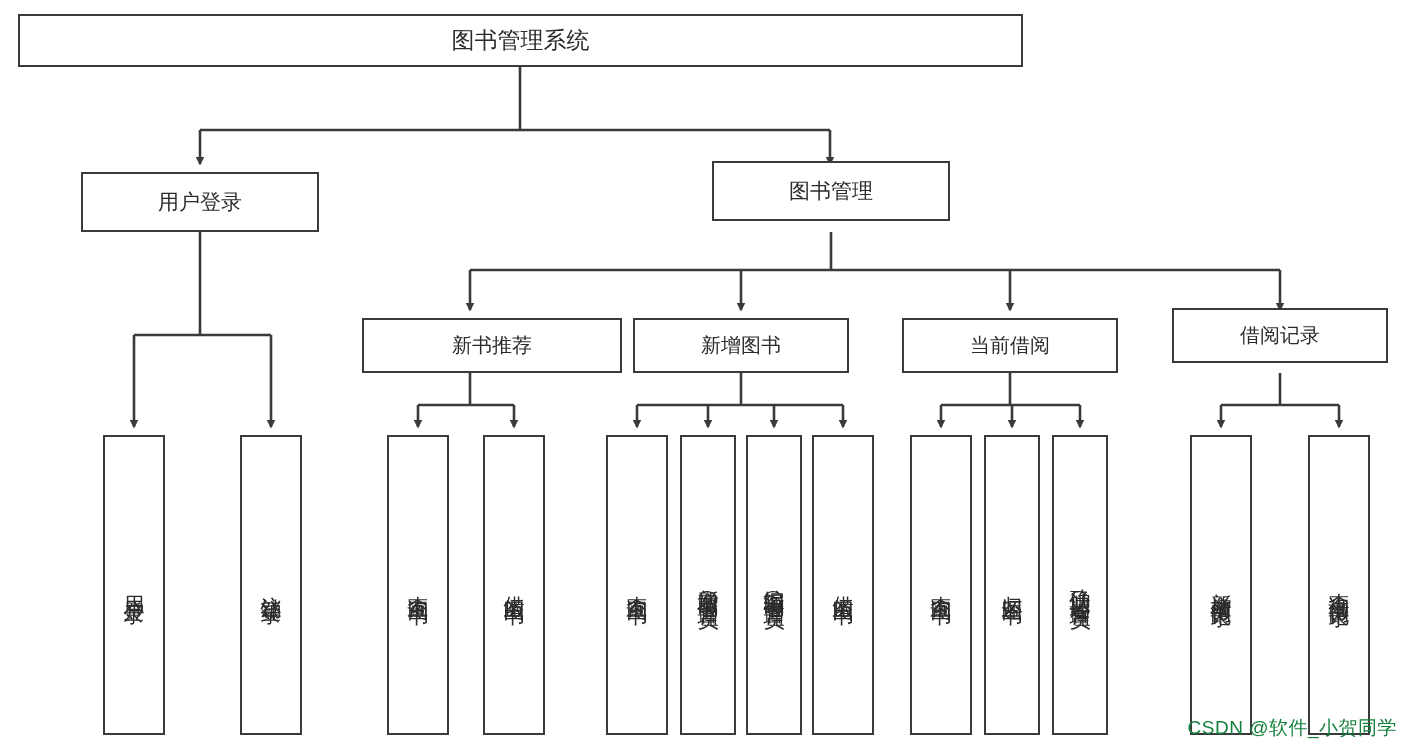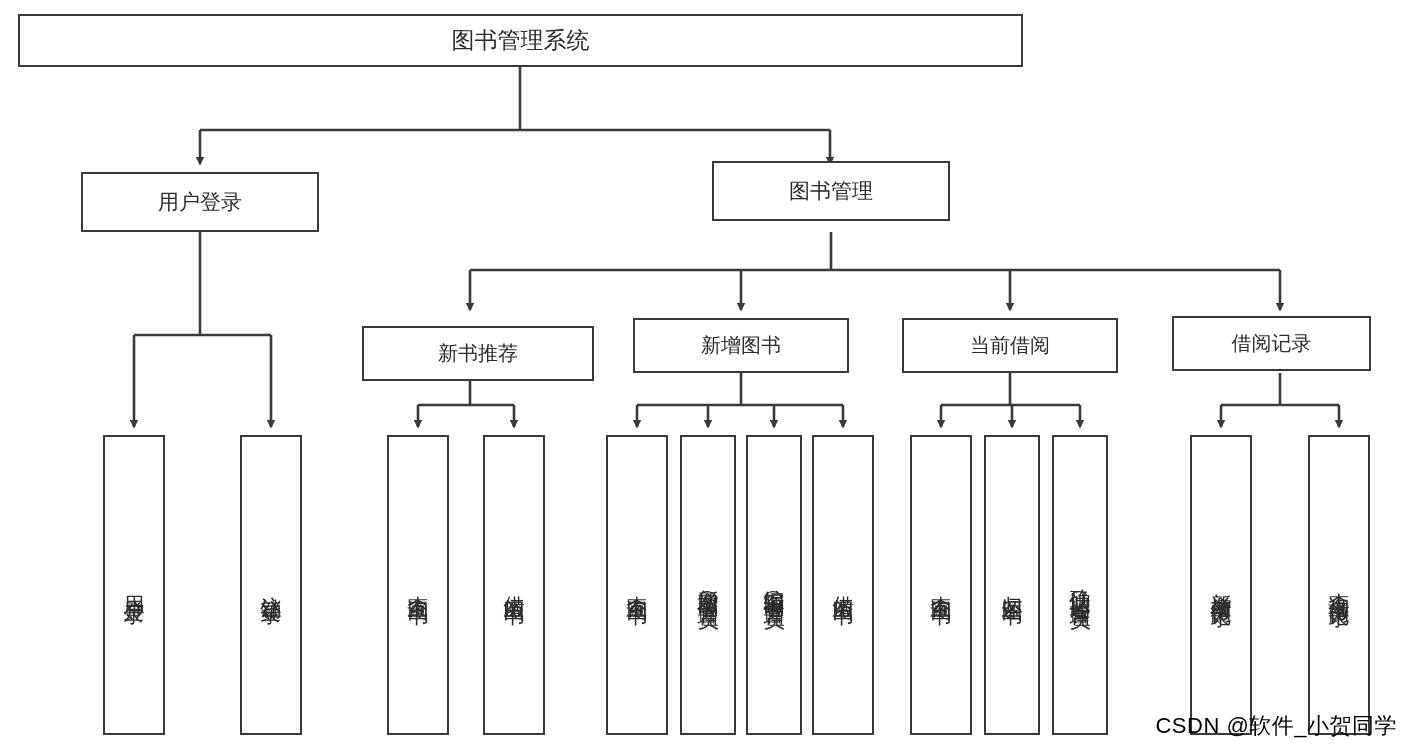--- a/index.html
+++ b/index.html
@@ -56,22 +56,22 @@
     text-orientation: upright;
     letter-spacing: 3px;
     line-height: 1.05;
     text-align: center;
     white-space: nowrap;
   }
   #watermark {
     position: absolute;
     right: 8px;
     bottom: 6px;
-    font-size: 22px;
-    color: #000000;
+    font-size: 19px;
+    color: #15803d;
     letter-spacing: 0.5px;
     z-index: 6;
     white-space: nowrap;
     font-family: "Liberation Sans", "DejaVu Sans", sans-serif;
   }
 </style>
 </head>
 <body>
 
 <div id="diagram-root">
@@ -130,30 +130,30 @@
     <span class="node-label">图书管理系统</span>
   </div>
 
   <div class="node level1" style="left:81px; top:172px; width:238px; height:60px;">
     <span class="node-label">用户登录</span>
   </div>
   <div class="node level1" style="left:712px; top:161px; width:238px; height:60px;">
     <span class="node-label">图书管理</span>
   </div>
 
-  <div class="node level2" style="left:362px; top:318px; width:232px; height:55px;margin-top:8px;">
+  <div class="node level2" style="left:362px; top:318px; width:260px; height:55px;">
     <span class="node-label">新书推荐</span>
   </div>
   <div class="node level2" style="left:633px; top:318px; width:216px; height:55px;">
     <span class="node-label">新增图书</span>
   </div>
   <div class="node level2" style="left:902px; top:318px; width:216px; height:55px;">
     <span class="node-label">当前借阅</span>
   </div>
-  <div class="node level2" style="left:1172px; top:316px; width:199px; height:55px;">
+  <div class="node level2" style="left:1172px; top:308px; width:216px; height:55px;">
     <span class="node-label">借阅记录</span>
   </div>
 
   <div class="node leaf" style="left:103px; top:435px; width:62px; height:300px;">
     <span class="node-label">用户登录</span>
   </div>
   <div class="node leaf" style="left:240px; top:435px; width:62px; height:300px;">
     <span class="node-label">注销登录</span>
   </div>
 

